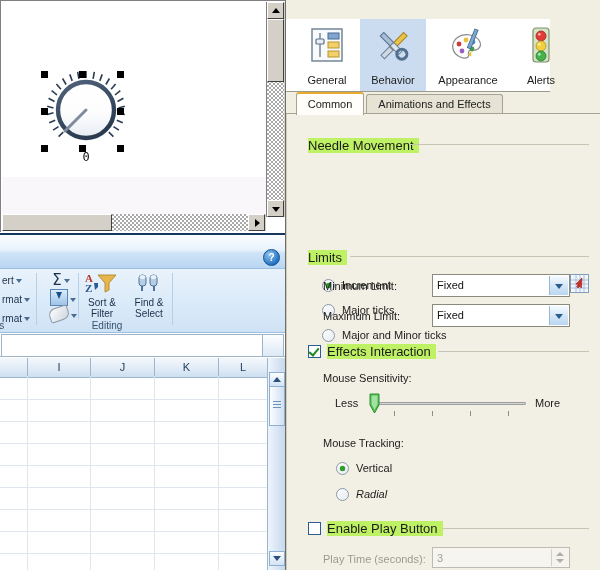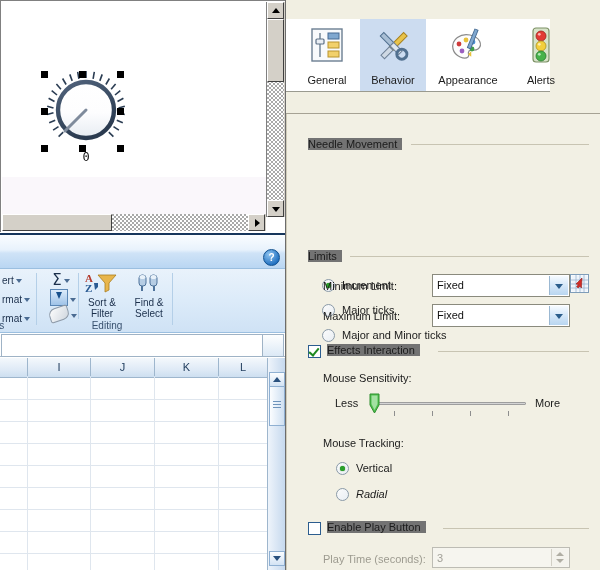--- a/index.html
+++ b/index.html
@@ -93,21 +93,21 @@
   #tabstrip{position:absolute;left:0;top:92px;width:314px;height:22px;}
   .itab{position:absolute;top:2px;height:20px;line-height:19px;text-align:center;font-size:11px;
      box-sizing:border-box;background:#e6e3d5;border:1px solid #a6a294;border-bottom:none;
      border-radius:3px 3px 0 0;color:#222;}
   .itab.sel{background:#fffefa;border-top:2px solid #e8ab2d;top:0;height:23px;line-height:21px;z-index:3;}
   #tabline{position:absolute;left:0;top:113px;width:314px;height:1px;background:#a6a294;z-index:1;}
 
   
   #dlg-body{position:absolute;left:0;top:114px;width:314px;height:456px;background:#f2f0e4;
      border-left:1px solid #cfcbb8;box-sizing:border-box;}
-  .grp-label{position:absolute;font-size:11px;color:#1b1b1b;background:#737373;padding-right:5px;}
+  .grp-label{position:absolute;font-size:13px;color:#1b1b1b;background:#bef264;padding-right:5px;}
   .grp-rule{position:absolute;height:1px;background:#c8c4b2;}
   .fld-label{position:absolute;font-size:11px;color:#1b1b1b;}
   .fld-label.dim{color:#9d9b90;}
 
   .radio{position:absolute;width:13px;height:13px;border-radius:50%;box-sizing:border-box;
      background:linear-gradient(135deg,#fbfbfb,#e9eef3);border:1px solid #8a9aa8;}
   .radio.on::after{content:"";position:absolute;left:3px;top:3px;width:5px;height:5px;border-radius:50%;
      background:#2aa02a;box-shadow:0 0 1px #1d7a1d;}
   .chk{position:absolute;width:13px;height:13px;box-sizing:border-box;background:#fff;border:1px solid #2c5d8f;}
   .chk.on::after{content:"";position:absolute;left:2px;top:0px;width:4px;height:8px;
@@ -377,20 +377,24 @@
           <circle cx="21" cy="31" r="5" fill="#46b24a" stroke="#2b7a2f" stroke-width="0.8"></circle>
           <circle cx="19.3" cy="9.3" r="1.4" fill="#ffb3b0"></circle>
           <circle cx="19.3" cy="19.3" r="1.4" fill="#fdeeab"></circle>
           <circle cx="19.3" cy="29.3" r="1.4" fill="#b6e8b8"></circle>
         </svg>
       </span>
       <span class="tl">Alerts</span>
     </div>
   </div>
 
+  <div id="tabstrip">
+    <div class="itab sel" style="left:10px;width:68px;">Common</div>
+    <div class="itab" style="left:80px;width:137px;">Animations and Effects</div>
+  </div>
   <div id="tabline"></div>
 
   <div id="dlg-body">
 
     <div class="grp-label" style="left:21px;top:24px;">Needle Movement</div>
     <div class="grp-rule" style="left:124px;top:30px;width:178px;"></div>
 
     <div class="radio on" style="left:35px;top:165px;"></div>
     <div class="fld-label" style="left:55px;top:165px;">Increment</div>
 

